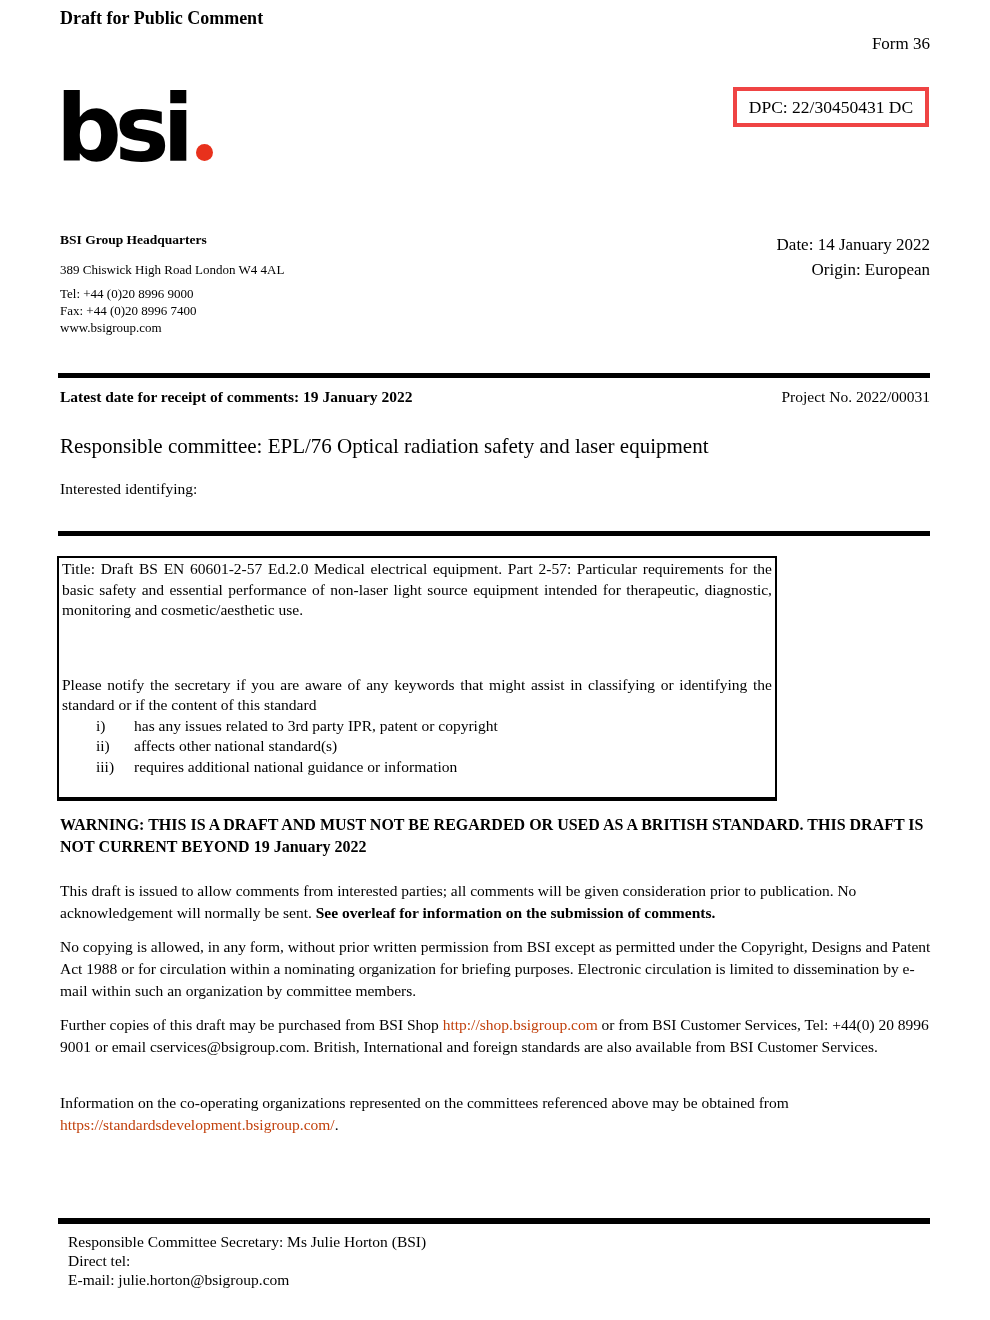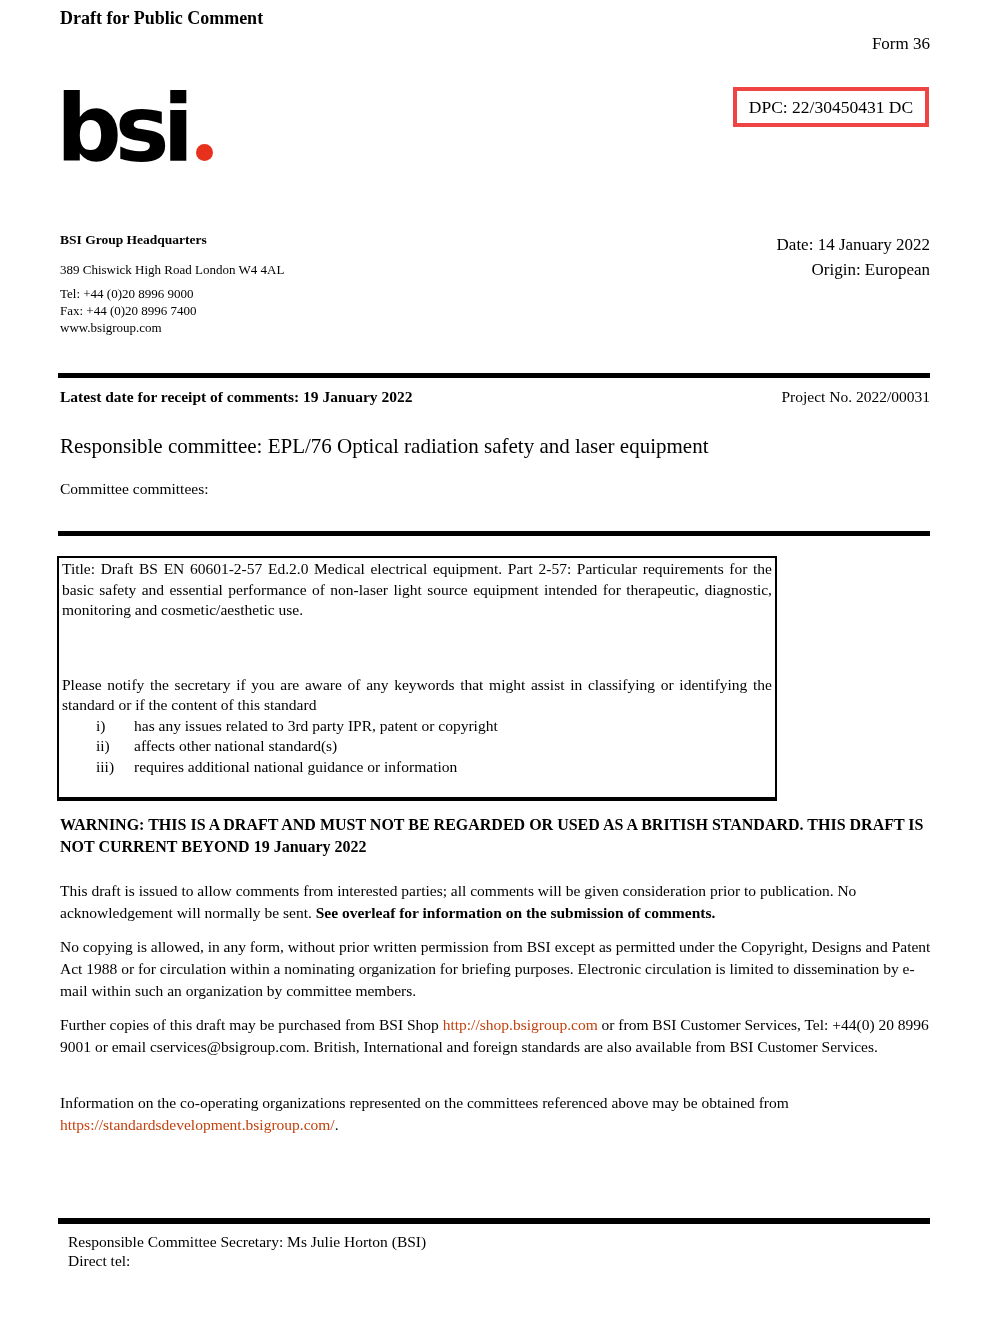--- a/index.html
+++ b/index.html
@@ -125,21 +125,21 @@
   </div>
 
   <div class="hrule rule-1"></div>
 
   <div class="meta-row">
     <span class="latest-date">Latest date for receipt of comments: 19 January 2022</span>
     <span>Project No. 2022/00031</span>
   </div>
 
   <div class="responsible">Responsible committee: EPL/76 Optical radiation safety and laser equipment</div>
-  <div class="interested">Committee committees:</div>
+  <div class="interested">Interested identifying:</div>
 
   <div class="hrule rule-2"></div>
 
   <div class="title-box">
     <div class="box-title">Title: Draft BS EN 60601-2-57 Ed.2.0 Medical electrical equipment. Part 2-57: Particular requirements for the basic safety and essential performance of non-laser light source equipment intended for therapeutic, diagnostic, monitoring and cosmetic/aesthetic use.</div>
     <div class="box-notify">Please notify the secretary if you are aware of any keywords that might assist in classifying or identifying the standard or if the content of this standard</div>
     <div class="box-list">
       <div class="box-list-item">
         <span class="box-list-marker">i)</span>
         <span>has any issues related to 3rd party IPR, patent or copyright</span>
@@ -169,15 +169,16 @@
 
   <div class="para para-4">
     <span>Information on the co-operating organizations represented on the committees referenced above may be obtained from </span><a class="link">https://standardsdevelopment.bsigroup.com/</a><span>.</span>
   </div>
 
   <div class="hrule rule-footer"></div>
 
   <div class="footer">
     <div>Responsible Committee Secretary: Ms Julie Horton (BSI)</div>
     <div>Direct tel:</div>
+    <div>E-mail: julie.horton@bsigroup.com</div>
   </div>
 
 </div>
 
 </body></html>

